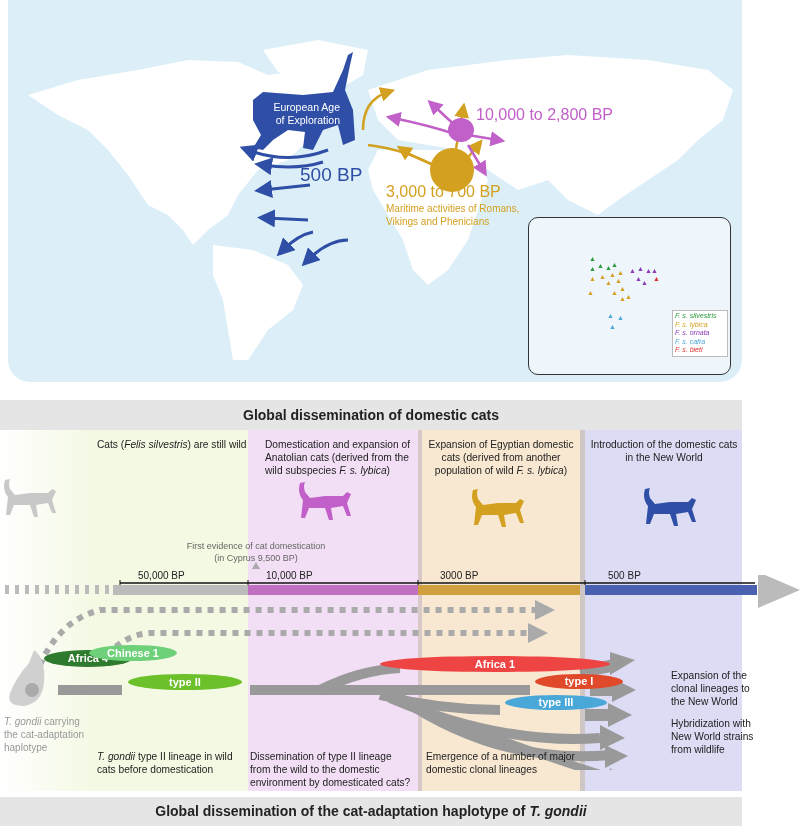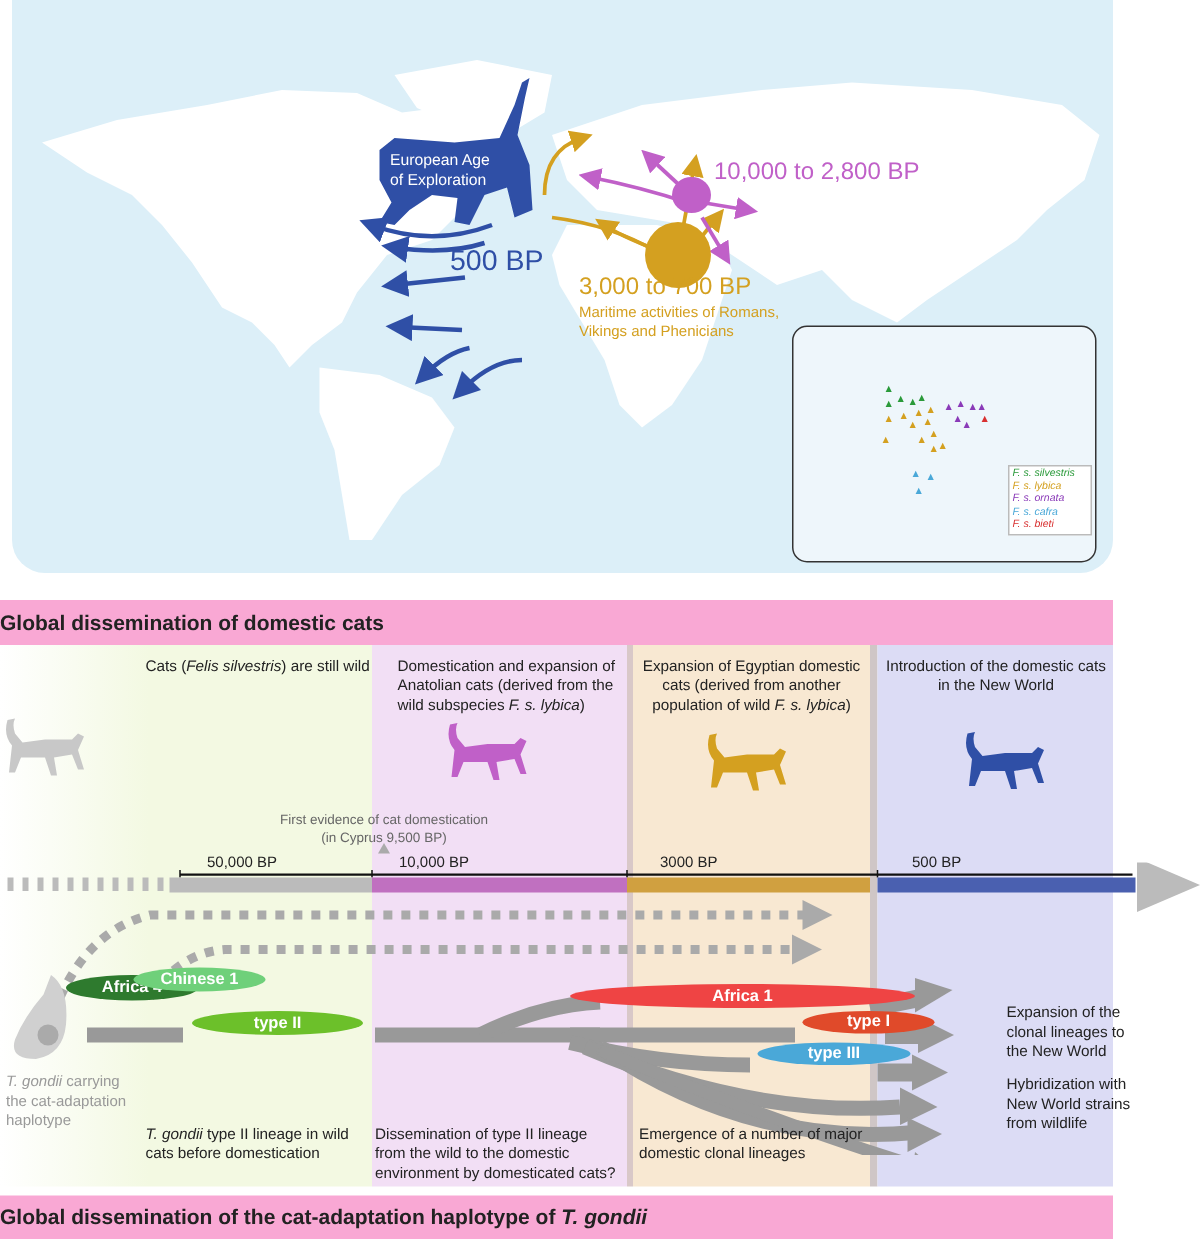--- a/index.html
+++ b/index.html
@@ -2,21 +2,21 @@
 <html><head>
 <meta charset="utf-8">
 <style>
   html,body{margin:0;padding:0;background:#fff;}
   body{width:800px;height:826px;position:relative;overflow:hidden;font-family:"Liberation Sans",sans-serif;}
   .abs{position:absolute;}
   
   #map{position:absolute;left:8px;top:0;width:734px;height:382px;background:#dceff8;border-radius:0 0 22px 22px;overflow:hidden;}
   #map svg{position:absolute;left:0;top:0;}
   .map-label{position:absolute;font-weight:normal;white-space:nowrap;}
-  .header-bar{position:absolute;left:0;width:742px;height:30px;background:#f9a8d4;font-weight:bold;color:#222;}
+  .header-bar{position:absolute;left:0;width:742px;height:30px;background:#e5e5e5;text-align:center;font-weight:bold;color:#222;}
   .desc{position:absolute;font-size:10.2px;color:#222;line-height:13px;font-family:"Liberation Sans",sans-serif;}
   .tick{position:absolute;font-size:10px;color:#222;margin-left:40px;}
   .oval{position:absolute;border-radius:50%;color:#fff;font-weight:bold;font-size:11px;text-align:center;}
 </style>
 </head>
 <body>
 
 <div id="map">
   <svg width="734" height="382">
 
@@ -30,21 +30,21 @@
     <path d="M370 150 L430 150 L470 160 L480 180 L470 210 L460 240 L440 270 L420 285 L405 270 L395 240 L380 215 L365 190 L360 170 Z" fill="#fff"></path>
 
     <path d="M600 255 L650 250 L680 265 L675 290 L640 295 L605 285 Z" fill="#fff"></path>
 
     <path d="M595 220 L630 225 L625 240 L600 238 Z" fill="#fff"></path>
   </svg>
 
   <svg class="abs" style="left:225px;top:50px" width="130" height="110">
     <path d="M20 50 L30 42 L70 45 L100 42 L110 20 L115 5 L120 2 L117 15 L112 40 L120 60 L122 90 L110 95 L105 75 L90 80 L80 100 L70 98 L72 82 L55 80 L40 90 L30 100 L20 98 L28 85 L20 70 Z" fill="#2f4fa6"></path>
   </svg>
-  <div class="map-label" style="left:252px;top:101px;color:#fff;font-weight:normal;font-size:10.5px;line-height:13px;text-align:left;width:80px">
+  <div class="map-label" style="left:252px;top:101px;color:#fff;font-weight:normal;font-size:10.5px;line-height:13px;text-align:right;width:80px">
     <div>European Age</div>
     <div>of Exploration</div>
   </div>
 
   <svg class="abs" style="left:0;top:0" width="734" height="382">
     <defs>
       <marker id="ab" markerWidth="6" markerHeight="6" refX="3" refY="3" orient="auto">
           <path d="M0 0 L6 3 L0 6 Z" fill="#2f4fa6"></path>
         </marker>
       <marker id="ap" markerWidth="6" markerHeight="6" refX="3" refY="3" orient="auto">

